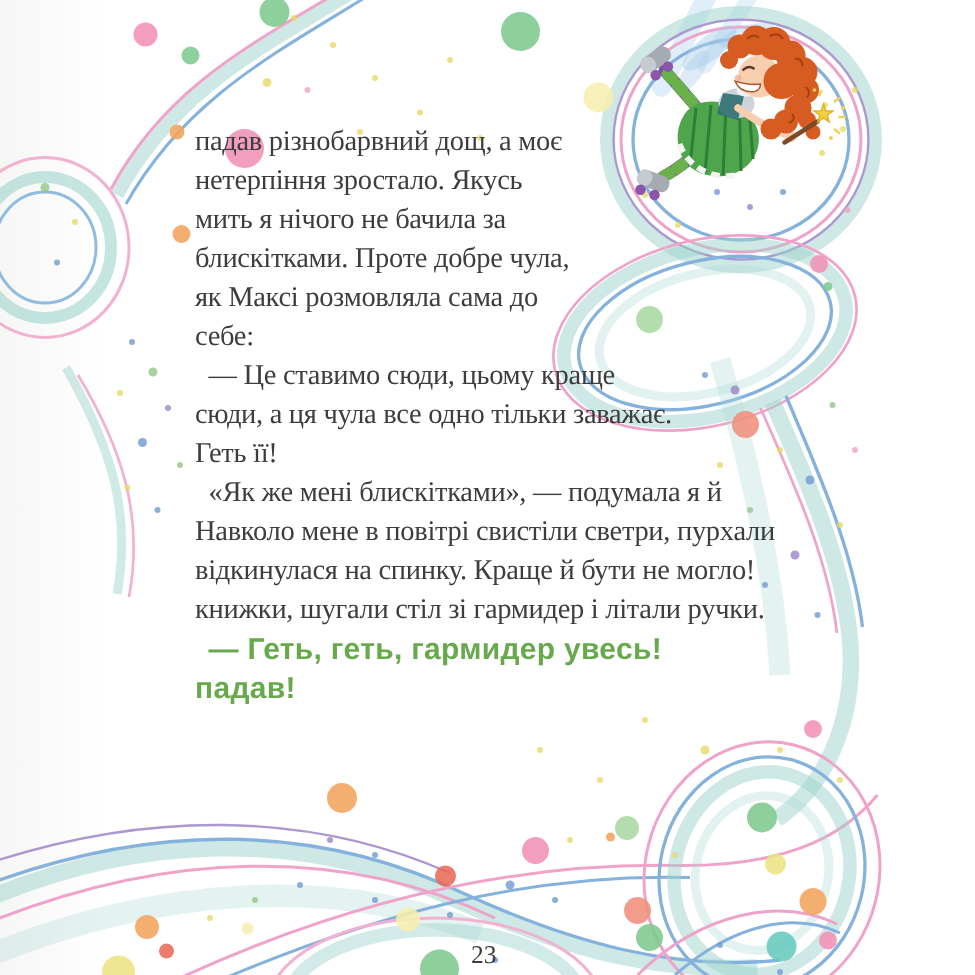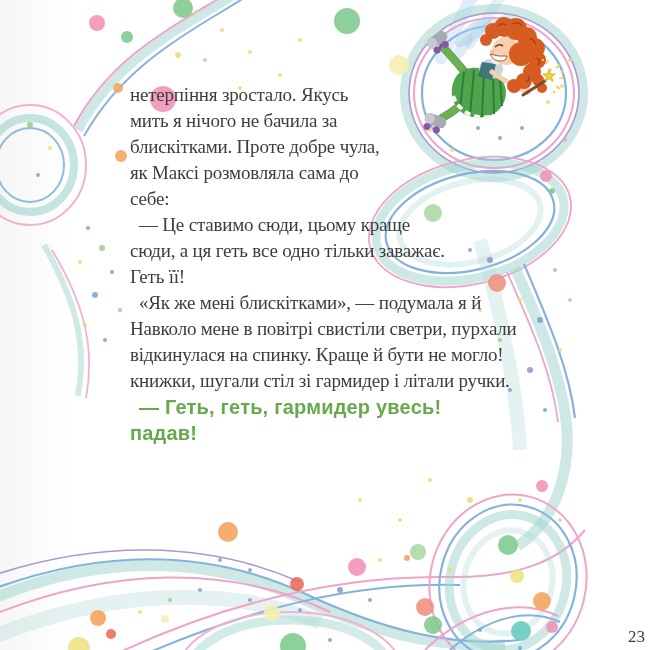--- a/index.html
+++ b/index.html
@@ -17,21 +17,21 @@
   .line{
     white-space:nowrap;height:26px;line-height:26px;
     font-size:19px;color:#3d3d3d;letter-spacing:-0.2px;
   }
   .line.indent{padding-left:9px;}
   .line.green{
     font-family:"Liberation Sans", sans-serif;font-weight:bold;
     font-size:20px;color:#68a94e;letter-spacing:0.2px;
   }
   #page-number{
-    position:absolute;left:0;top:627px;width:645px;text-align:right;
+    position:absolute;left:0;top:627px;width:645px;text-align:center;
     font-size:17px;color:#3d3d3d;z-index:3;
   }
 </style>
 </head>
 <body>
 
 <div id="page">
 
   <svg id="swirls" width="650" height="650" viewBox="0 0 650 650" fill="none">
 
@@ -258,27 +258,28 @@
       <line x1="105" y1="81" x2="127" y2="67" stroke="#7c4a26" stroke-width="3" stroke-linecap="round"></line>
       <polygon points="131,55.5 132.5,59.9 137.2,60 133.5,62.8 134.8,67.3 131,64.6 127.2,67.3 128.5,62.8 124.8,60 129.5,59.9" fill="#f5d03e" stroke="#ddb52a" stroke-width="1"></polygon>
       <path d="M 138,54 l 4,-3 M 141,64 l 5,0 M 138,72 l 4,3 M 128,50 l 2,-4" stroke="#f0d055" stroke-width="1.6"></path>
       <circle cx="144" cy="58" r="1.4" fill="#f0d055"></circle>
         <circle cx="136" cy="78" r="1.3" fill="#f0d055"></circle>
       <circle cx="125" cy="46" r="1.2" fill="#f0d055"></circle>
     </g>
   </svg>
 
   <div id="text-block">
+      <div class="line">падав різнобарвний дощ, а моє</div>
       <div class="line">нетерпіння зростало. Якусь</div>
       <div class="line">мить я нічого не бачила за</div>
       <div class="line">блискітками. Проте добре чула,</div>
       <div class="line">як Максі розмовляла сама до</div>
       <div class="line">себе:</div>
       <div class="line indent">— Це ставимо сюди, цьому краще</div>
-      <div class="line">сюди, а ця геть все одно тільки заважає.</div>
+      <div class="line">сюди, а ця чула все одно тільки заважає.</div>
       <div class="line">Геть її!</div>
       <div class="line indent">«Як же мені блискітками», — подумала я й</div>
       <div class="line">Навколо мене в повітрі свистіли светри, пурхали</div>
       <div class="line">відкинулася на спинку. Краще й бути не могло!</div>
       <div class="line">книжки, шугали стіл зі гармидер і літали ручки.</div>
       <div class="line green indent">— Геть, геть, гармидер увесь!</div>
       <div class="line green">падав!</div>
     </div>
 
   <div id="page-number">23</div>

